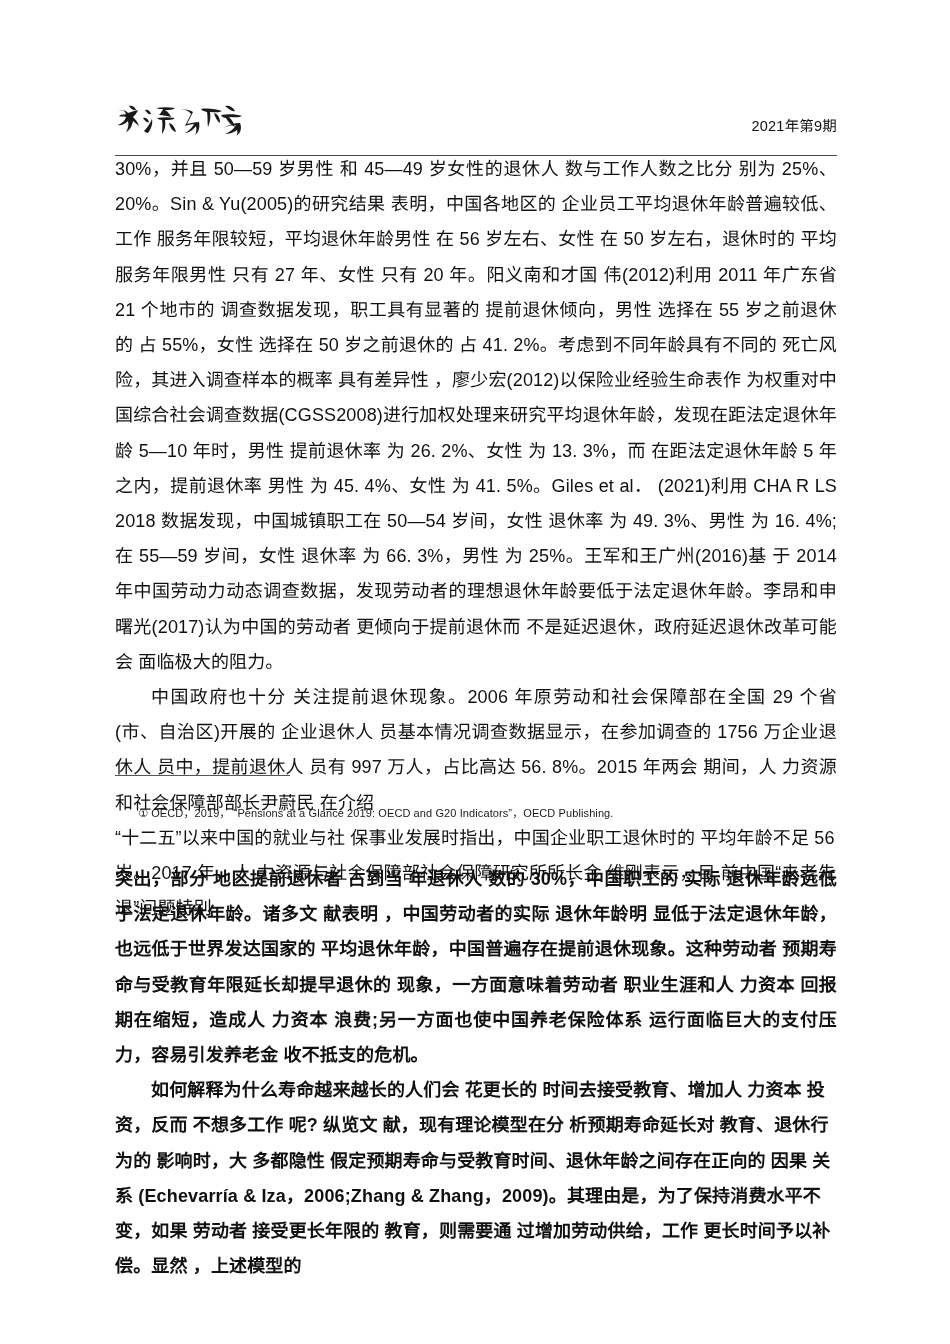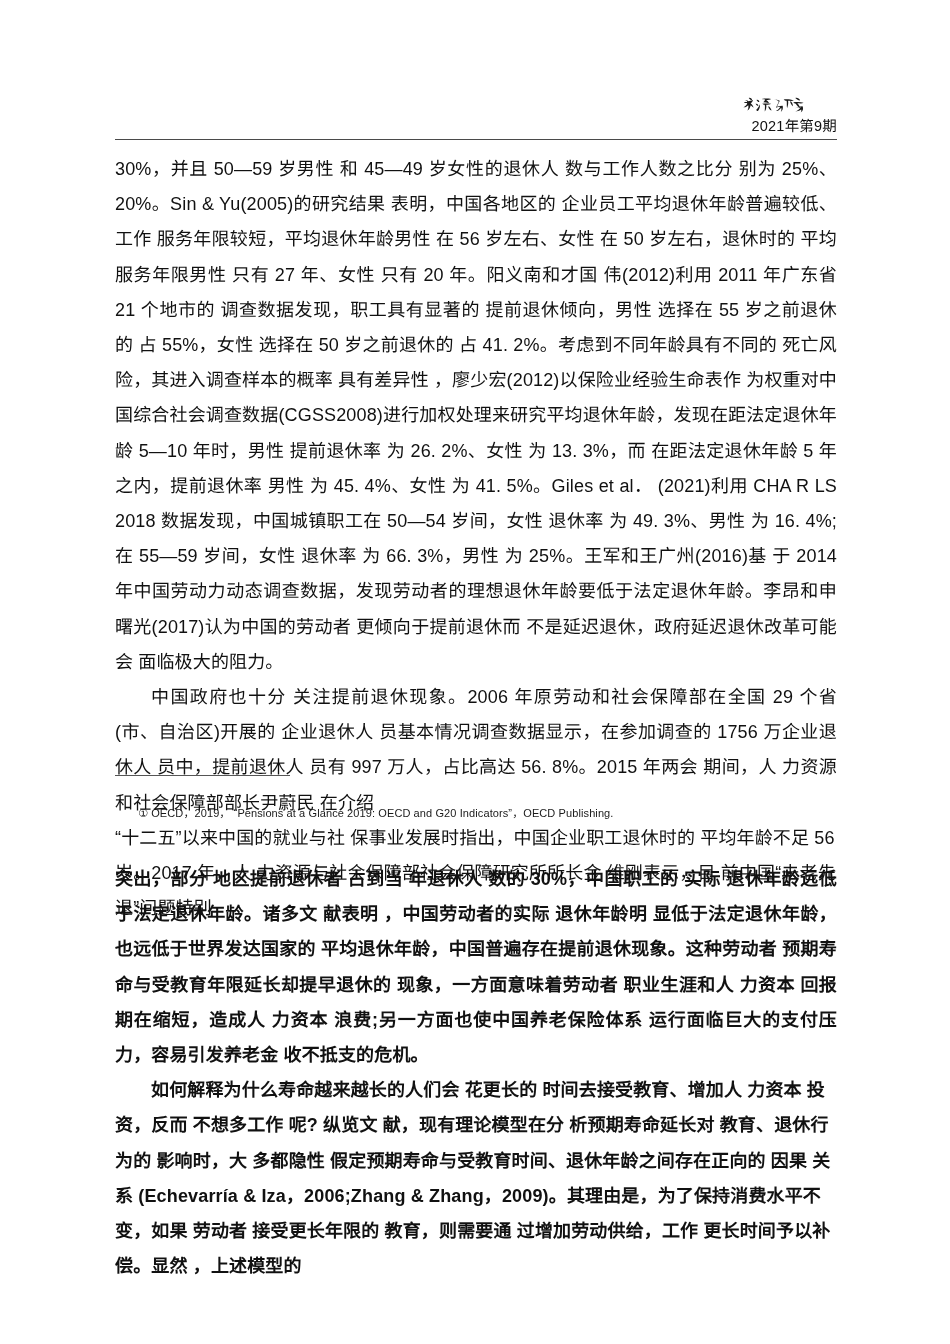--- a/index.html
+++ b/index.html
@@ -31,22 +31,21 @@
     right: 113px;
     top: 96px;
     height: 44px;
   }
   .running-head-inner {
     display: flex;
     align-items: flex-end;
     justify-content: space-between;
     gap: 6px;
     height: 40px;
-    padding-bottom: 2px;
-    flex-direction: column;
+    padding-bottom: 18px;
   }
   .journal-logo {
     display: block;
     height: 34px;
     width: 128px;
   }
   .issue-line {
     font-size: 14.5px;
     line-height: 1;
     color: #111111;

